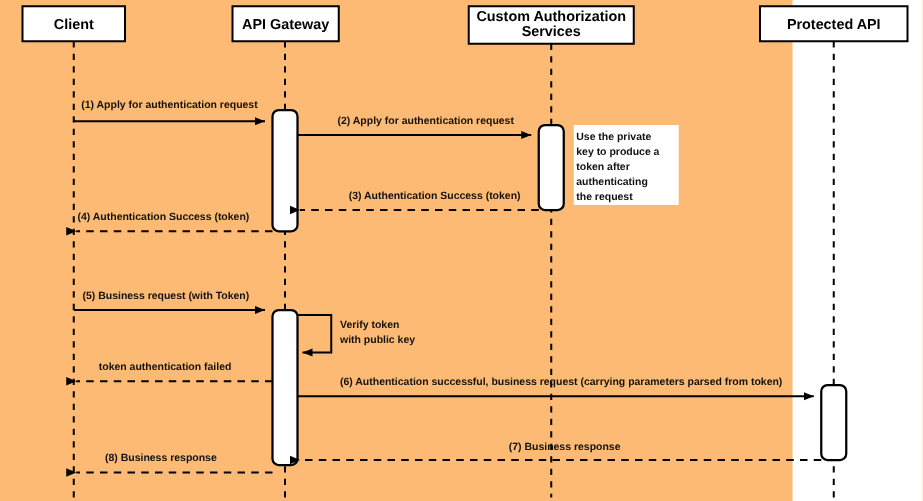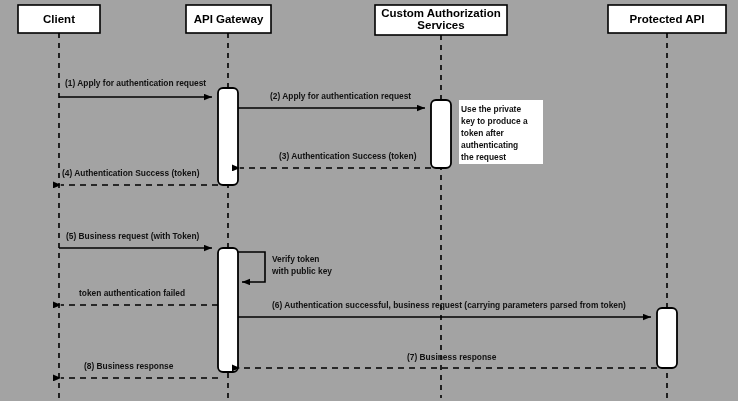--- a/index.html
+++ b/index.html
@@ -8,23 +8,23 @@
     background: #ffffff;
   }
   body {
     font-family: "Liberation Sans", sans-serif;
     width: 738px;
     height: 401px;
     overflow: hidden;
   }
   #diagram-root {
     position: relative;
-    width: 738px;
+    width: 634px;
     height: 401px;
-    background: #a3a3a3;
+    background: #fdba74;
   }
   svg#seq-svg {
     position: absolute;
     left: 0;
     top: 0;
     width: 738px;
     height: 401px;
   }
   .lifeline-header-box {
     fill: #ffffff;

